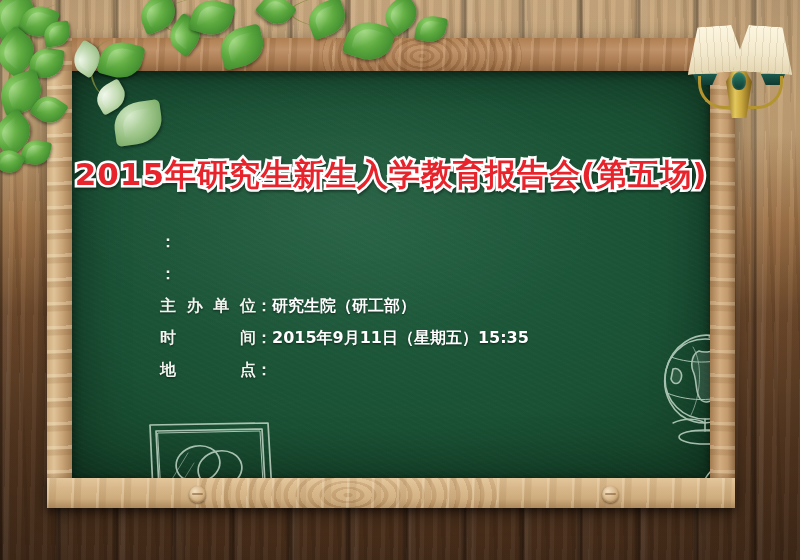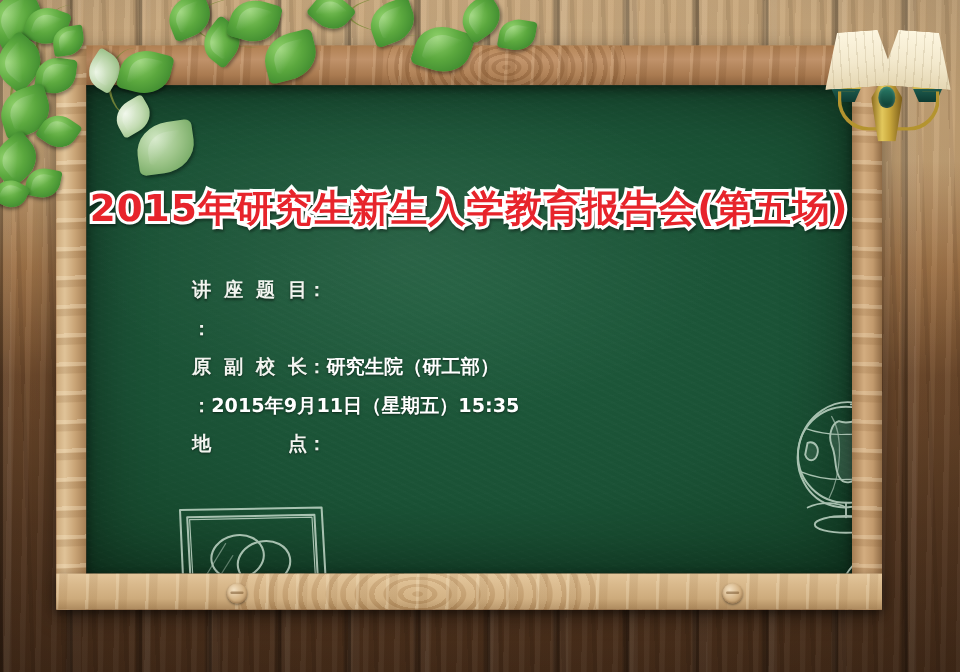--- a/index.html
+++ b/index.html
@@ -266,35 +266,35 @@
       </g>
     </svg>
 
     <div style="position:absolute;left:0;right:0;top:0;height:100%;margin-top:28px;">
       <div class="title" style="top:58px;">2015年研究生新生入学教育报告会(第五场)</div>
     </div>
 
     <div class="info" style="left:88px;top:161px;">
 
       <div class="row">
-        <span class="lab">讲座题目</span>
-        <span class="colon">：</span>
-      </div>
-
-      <div class="row">
-        <span class="colon">：</span>
-      </div>
-
-      <div class="row">
-        <span class="lab">原副校长</span>
+        <span class="colon">：</span>
+      </div>
+
+      <div class="row">
+        <span class="colon">：</span>
+      </div>
+
+      <div class="row">
+        <span class="lab">主办单位</span>
         <span class="colon">：</span>
         <span class="val">研究生院（研工部）</span>
       </div>
 
       <div class="row">
+        <span class="lab">时间</span>
         <span class="colon">：</span>
         <span class="val">2015年9月11日（星期五）15:35</span>
       </div>
 
       <div class="row">
         <span class="lab">地点</span>
         <span class="colon">：</span>
       </div>
 
     </div>

